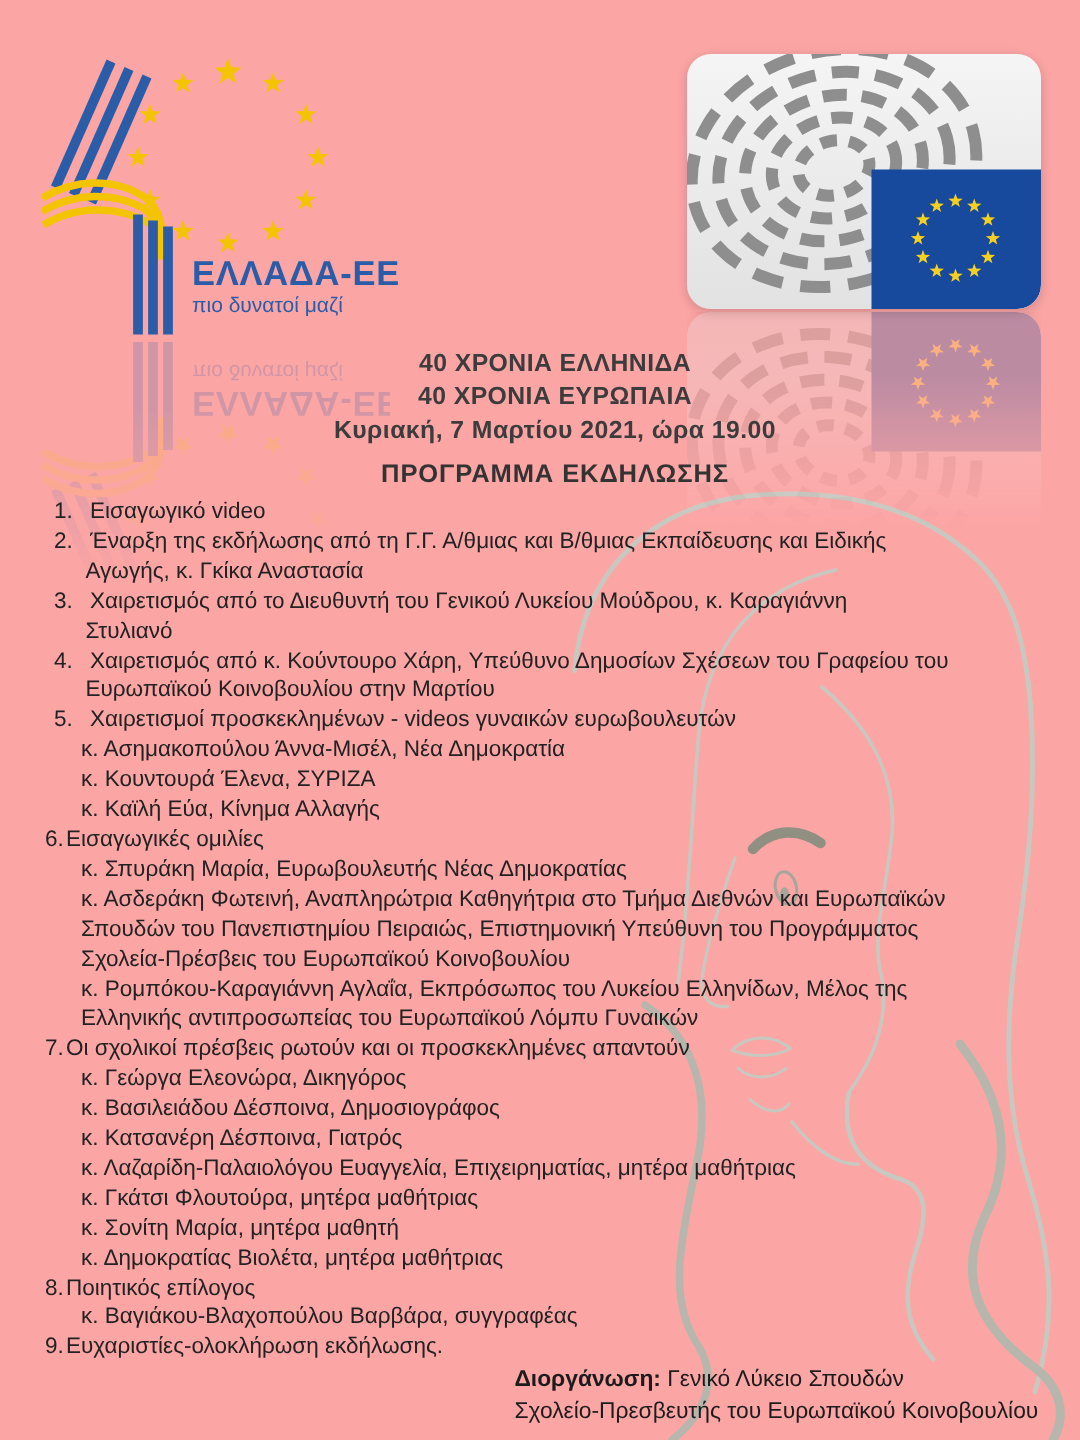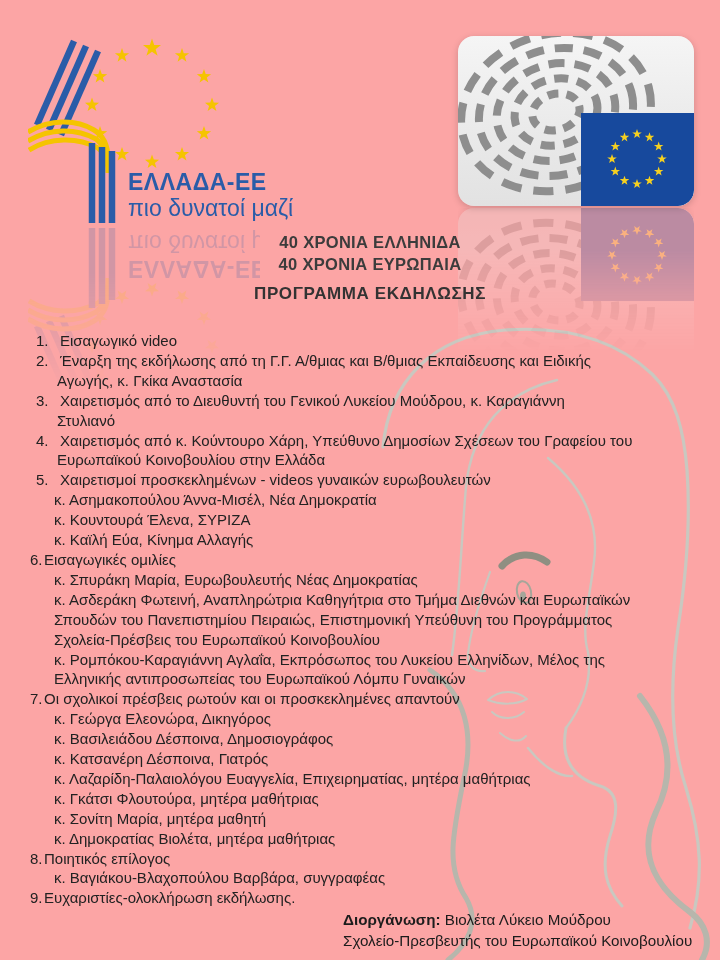--- a/index.html
+++ b/index.html
@@ -12,21 +12,21 @@
   .logo-left{position:absolute;left:28px;top:35px;width:232px;height:190px;z-index:2;}
   .logo-inner{position:relative;width:100%;height:100%;}
   .logo-left svg{position:absolute;left:0;top:0;}
   .diag,.vert{stroke:var(--logo-blue);stroke-width:6.5;fill:none;}
   .yband{stroke:var(--star-yellow);stroke-width:5;fill:none;}
   .logo-title{
     position:absolute;left:100px;top:134px;font-size:23px;font-weight:700;
     color:var(--logo-blue);letter-spacing:.5px;white-space:nowrap;
   }
   .logo-subtitle{
-    position:absolute;left:100px;top:160px;font-size:23px;font-weight:400;
+    position:absolute;left:100px;top:160px;font-size:14px;font-weight:400;
     color:var(--logo-blue);white-space:nowrap;
   }
   
   .ep-logo{position:absolute;left:458px;top:36px;width:236px;height:170px;z-index:2;}
   .ep-card{
     position:relative;width:236px;height:170px;border-radius:16px;overflow:hidden;
     background:linear-gradient(180deg,#f5f5f5 0%,#e9e9e9 60%,#e2e2e2 100%);
     box-shadow:0 2px 7px rgba(0,0,0,.18);
   }
   .ring{stroke:var(--ep-gray);stroke-width:8;fill:none;}
@@ -205,20 +205,21 @@
               <polygon points="43.5,19.3 44.7,22.7 48.3,22.8 45.4,25.0 46.4,28.4 43.5,26.3 40.6,28.4 41.6,25.0 38.7,22.8 42.3,22.7" fill="#f5d020"></polygon>
             </g>
         </svg>
       </div>
     </div>
     </div>
 
   <div class="header">
     <div class="h-line">40 ΧΡΟΝΙΑ ΕΛΛΗΝΙΔΑ</div>
     <div class="h-line">40 ΧΡΟΝΙΑ ΕΥΡΩΠΑΙΑ</div>
+    <div class="h-line">Κυριακή, 7 Μαρτίου 2021, ώρα 19.00</div>
     <div class="program-title">ΠΡΟΓΡΑΜΜΑ ΕΚΔΗΛΩΣΗΣ</div>
   </div>
 
   <div class="plist" id="programList">
     <div class="pline n1">
       <span class="pnum">1.</span><span class="ptext">Εισαγωγικό video</span>
     </div>
 
     <div class="pline n1">
       <span class="pnum">2.</span><span class="ptext">Έναρξη της εκδήλωσης από τη Γ.Γ. Α/θμιας και Β/θμιας Εκπαίδευσης και Ειδικής</span>
@@ -234,21 +235,21 @@
 
     <div class="pline c1">
       <span class="pnum"></span><span class="ptext">Στυλιανό</span>
     </div>
 
     <div class="pline n1">
       <span class="pnum">4.</span><span class="ptext">Χαιρετισμός από κ. Κούντουρο Χάρη, Υπεύθυνο Δημοσίων Σχέσεων του Γραφείου του</span>
     </div>
 
     <div class="pline c1">
-      <span class="pnum"></span><span class="ptext">Ευρωπαϊκού Κοινοβουλίου στην Ελλάδα</span>
+      <span class="pnum"></span><span class="ptext">Ευρωπαϊκού Κοινοβουλίου στην Μαρτίου</span>
     </div>
 
     <div class="pline n1">
       <span class="pnum">5.</span><span class="ptext">Χαιρετισμοί προσκεκλημένων - videos γυναικών ευρωβουλευτών</span>
     </div>
 
     <div class="pline sub">
       <span class="pnum"></span><span class="ptext">κ. Ασημακοπούλου Άννα-Μισέλ, Νέα Δημοκρατία</span>
     </div>
 
@@ -328,17 +329,17 @@
     <div class="pline sub">
       <span class="pnum"></span><span class="ptext">κ. Βαγιάκου-Βλαχοπούλου Βαρβάρα, συγγραφέας</span>
     </div>
 
     <div class="pline n2">
       <span class="pnum">9.</span><span class="ptext">Ευχαριστίες-ολοκλήρωση εκδήλωσης.</span>
     </div>
   </div>
 
   <div class="footer">
-    <div><span>Διοργάνωση:</span><span style="font-weight:400"> Βιολέτα Λύκειο Μούδρου</span></div>
+    <div><span>Διοργάνωση:</span><span style="font-weight:400"> Γενικό Λύκειο Σπουδών</span></div>
     <div style="font-weight:400">Σχολείο-Πρεσβευτής του Ευρωπαϊκού Κοινοβουλίου</div>
   </div>
 
 </div>
 
 </body></html>

